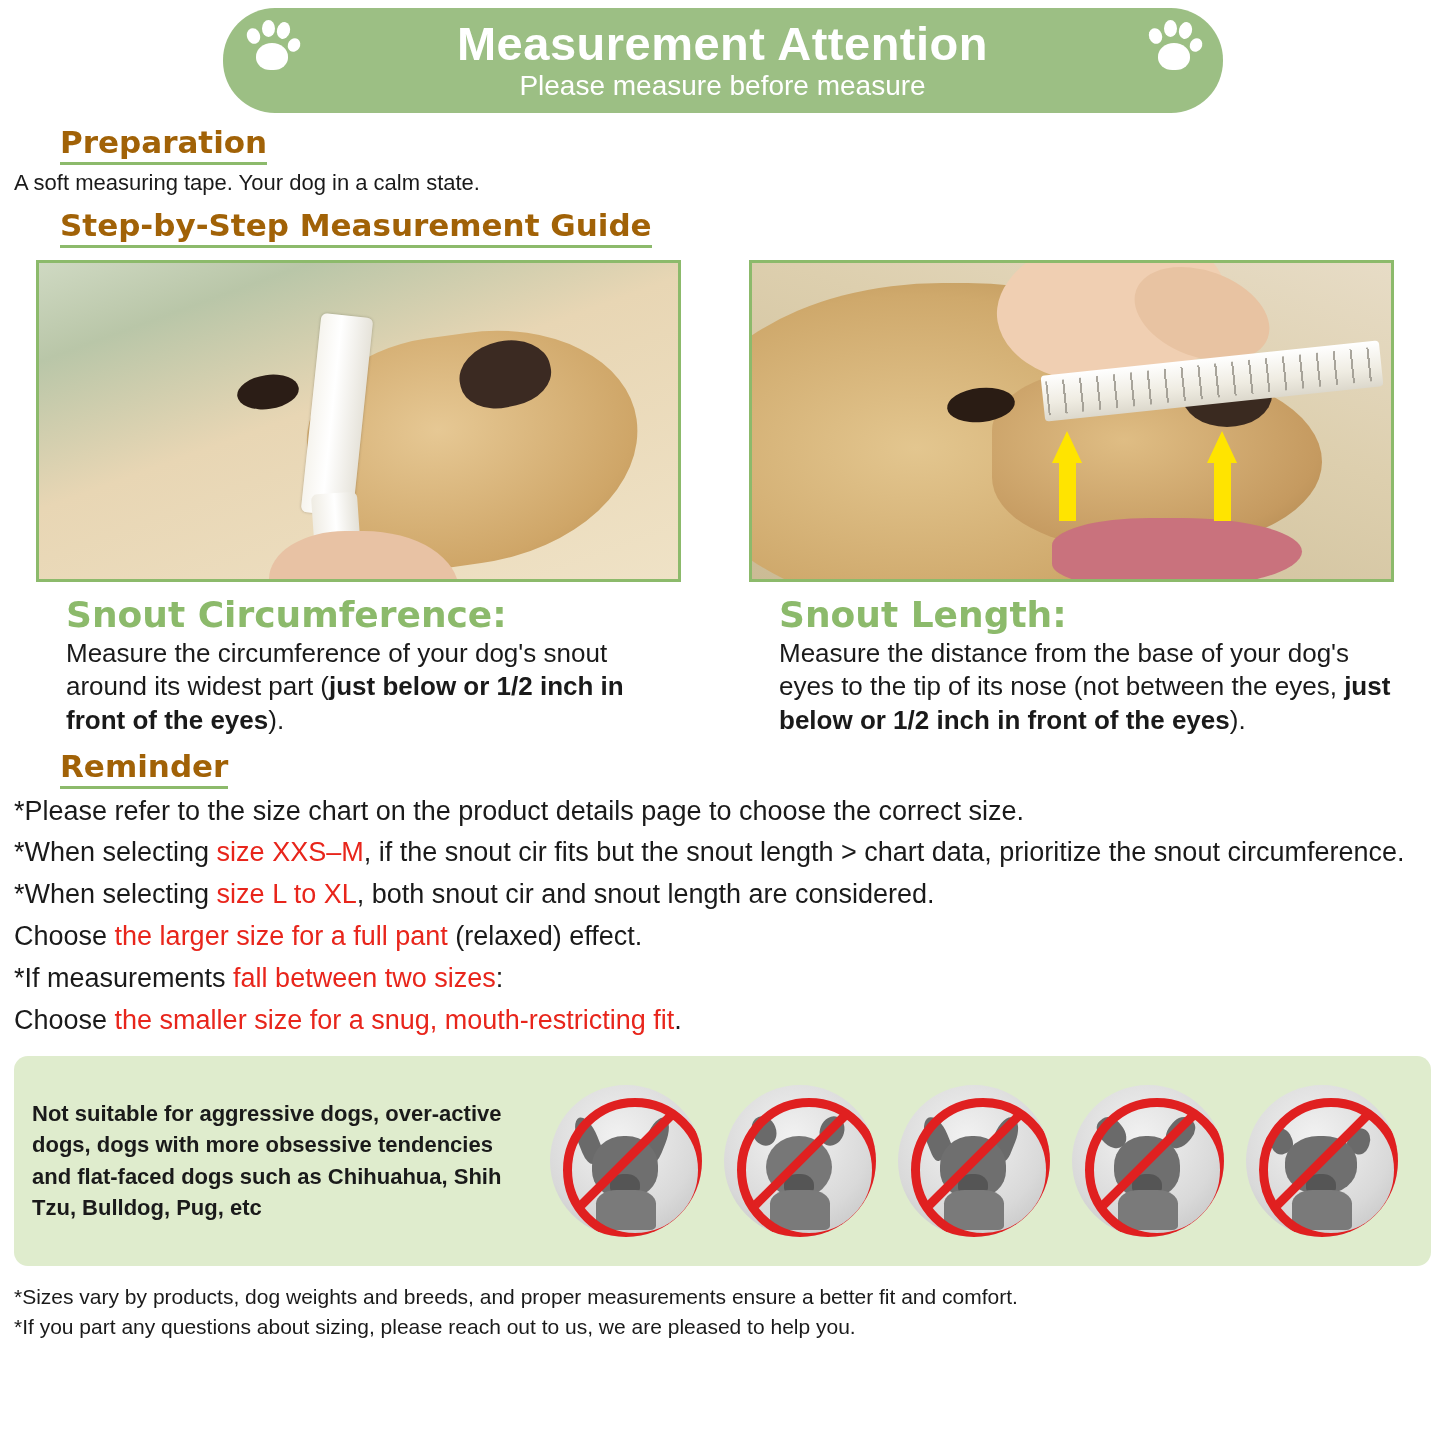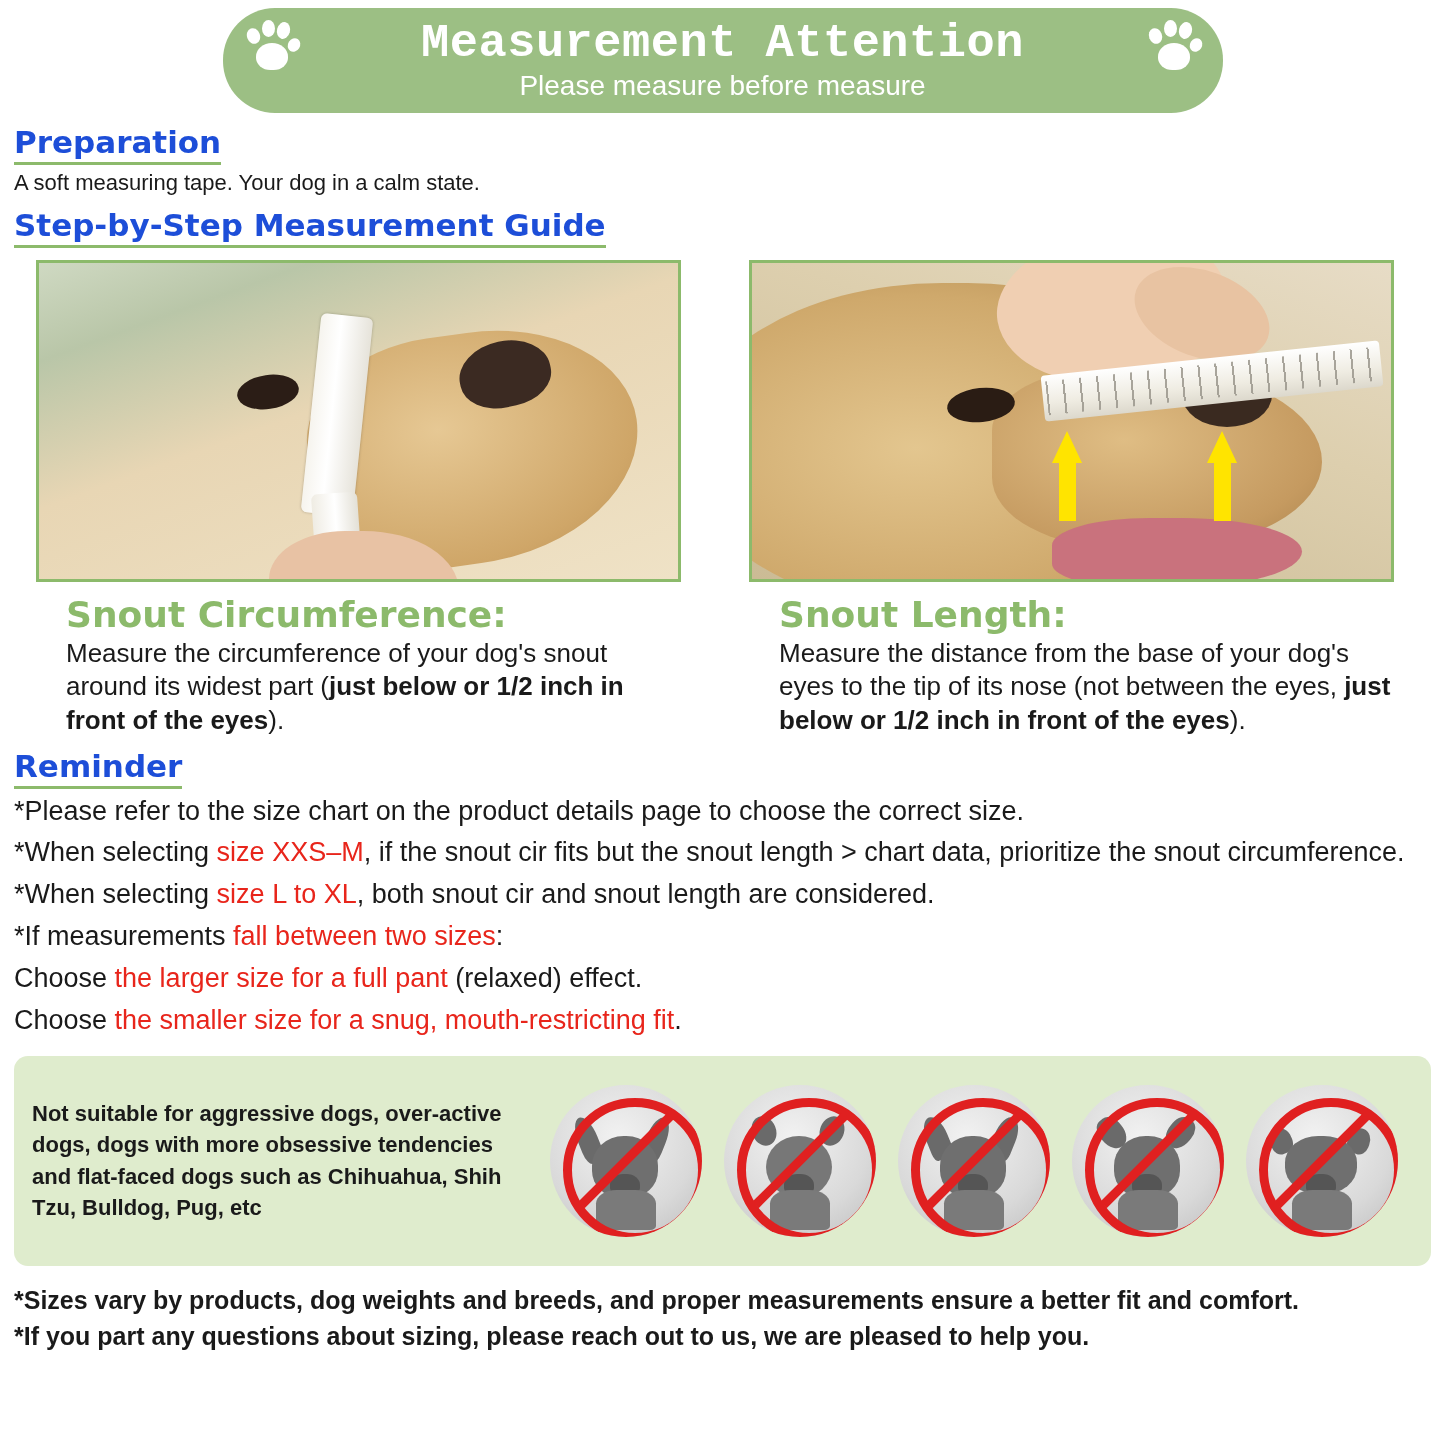--- a/index.html
+++ b/index.html
@@ -35,21 +35,21 @@
     align-items: center;
     justify-content: center;
     position: relative;
     color: #ffffff;
   }
   .banner-title {
     font-size: 47px;
     font-weight: bold;
     letter-spacing: 0.5px;
     line-height: 1.05;
-    font-family: Liberation Mono, monospace;
+    font-family: Liberation Sans, sans-serif;
     text-align: right;
   }
   .banner-sub {
     font-size: 28px;
     font-weight: normal;
     margin-top: 2px;
   }
   .paw {
     position: absolute;
     width: 62px;
@@ -68,27 +68,28 @@
     left: 15px; top: 27px;
     border-radius: 50% 50% 45% 45%;
   }
   .paw .t1 { width: 13px; height: 16px; left: 6px;  top: 12px; transform: rotate(-20deg); }
   .paw .t2 { width: 13px; height: 17px; left: 21px; top: 4px; }
   .paw .t3 { width: 13px; height: 17px; left: 36px; top: 6px; transform: rotate(15deg); }
   .paw .t4 { width: 12px; height: 14px; left: 47px; top: 22px; transform: rotate(32deg); }
 
   
   .h-green {
-    color: #1d4ed8;
+    color: #a16207;
     font-weight: bold;
     font-size: 31px;
     display: inline-block;
     border-bottom: 3px solid #8cba6b;
     line-height: 1.25;
     font-family: "DejaVu Sans", sans-serif;
+    margin-left: 46px;
   }
   .sec {
     margin-top: 10px;
   }
   .body-text {
     font-size: 22px;
     line-height: 1.25;
     margin-top: 4px;
   }
 
@@ -360,23 +361,22 @@
   .sil-d .earL { transform: rotate(-40deg); border-radius: 50% 50% 60% 60%; height: 34px;}
   .sil-d .earR { transform: rotate(40deg); border-radius: 50% 50% 60% 60%; height: 34px;}
   .sil-e .head { width: 72px; height: 58px; left: 23px; border-radius: 46%; }
   .sil-e .earL, .sil-e .earR { height: 26px; width: 22px; top: 24px; border-radius: 50% 50% 40% 40%; }
   .sil-e .earL { left: 8px; }
   .sil-e .earR { left: 86px; }
 
   
   .footer {
     margin-top: 16px;
-    font-size: 25px;
+    font-size: 21px;
     line-height: 1.45;
-    font-weight: bold;
   }
 </style>
 </head>
 <body>
 
 <div class="page">
 
   <div class="banner">
     <div class="paw left">
       <span class="pad main"></span>
@@ -447,22 +447,22 @@
 
     </div>
   </div>
 
   <div class="sec">
     <div class="h-green">Reminder</div>
     <div class="reminder-list" id="reminder-list">
         <div><span>*Please refer to the size chart on the product details page to choose the correct size.</span></div>
         <div><span>*When selecting </span><span class="red">size XXS–M</span><span>, if the snout cir fits but the snout length &gt; chart data, prioritize the snout circumference.</span></div>
         <div><span>*When selecting </span><span class="red">size L to XL</span><span>, both snout cir and snout length are considered.</span></div>
+        <div><span>Choose </span><span class="red">the larger size for a full pant</span><span> (relaxed) effect.</span></div>
         <div><span>*If measurements </span><span class="red">fall between two sizes</span><span>:</span></div>
-        <div><span>Choose </span><span class="red">the larger size for a full pant</span><span> (relaxed) effect.</span></div>
         <div><span>Choose </span><span class="red">the smaller size for a snug, mouth-restricting fit</span><span>.</span></div>
       </div>
   </div>
 
   <div class="notsuit">
     <div class="notsuit-text">Not suitable for aggressive dogs, over-active dogs, dogs with more obsessive tendencies and flat-faced dogs such as Chihuahua, Shih Tzu, Bulldog, Pug, etc</div>
     <div class="breeds" id="breeds">
         <div class="breed">
           <span class="silh dogsil sil-a">
             <span class="earL"></span>

